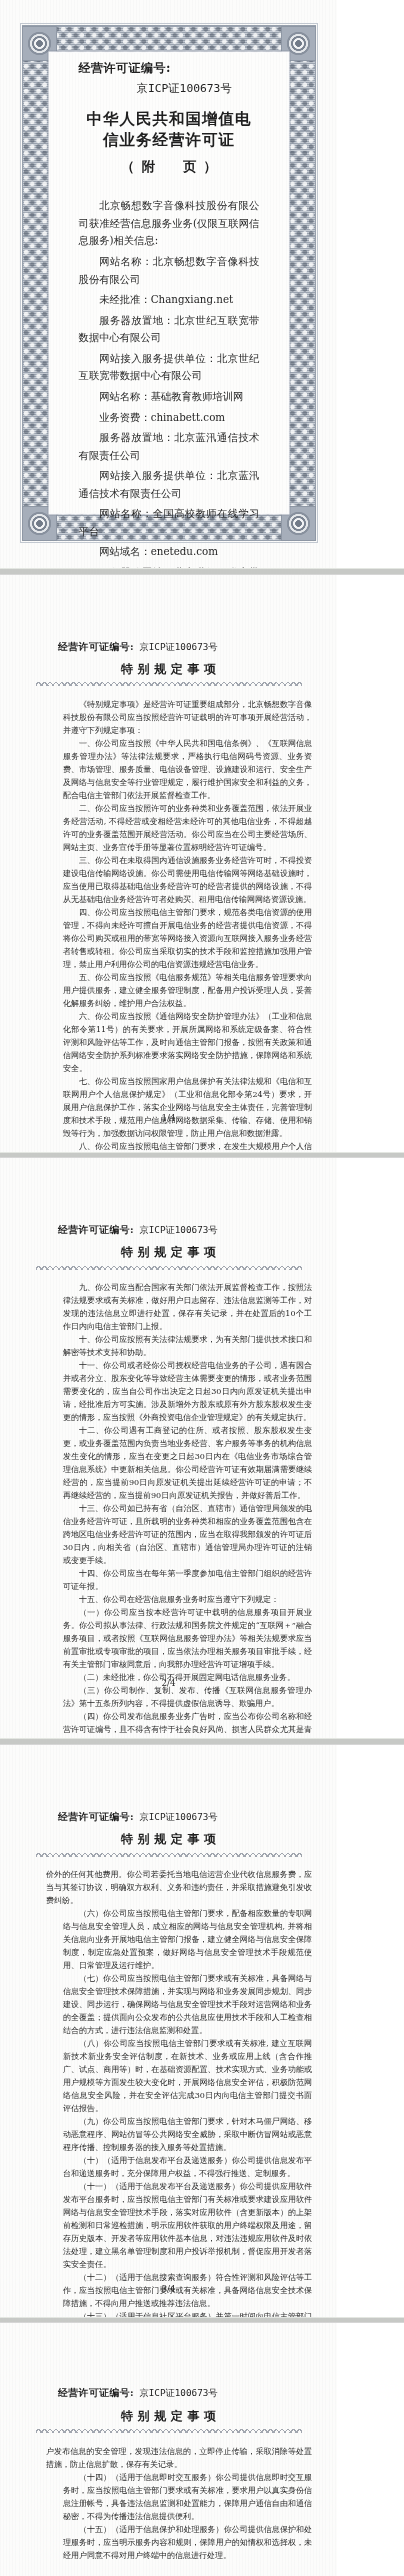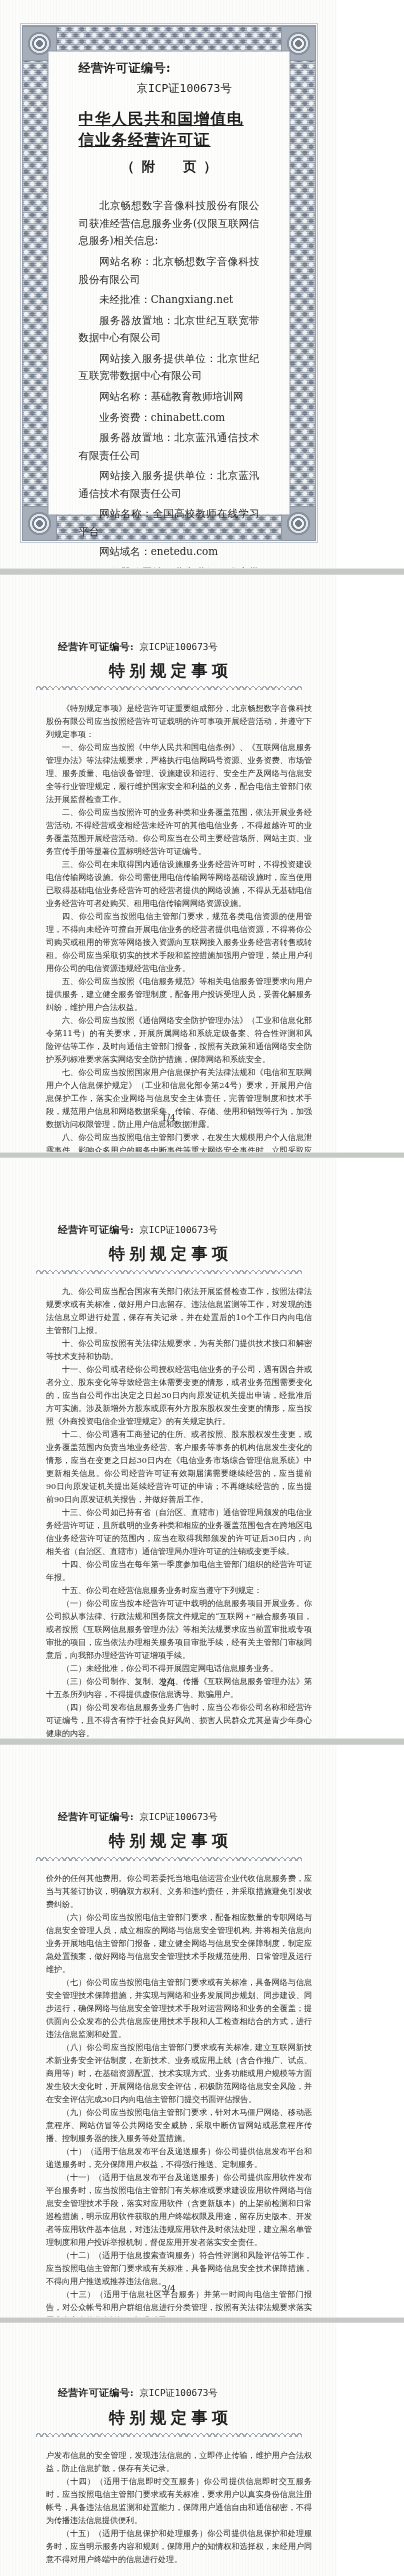--- a/index.html
+++ b/index.html
@@ -54,40 +54,40 @@
     position:absolute; inset:27px;
     background:
       repeating-linear-gradient(90deg, rgba(150,155,162,0.04) 0 1px, transparent 1px 3.1px),
       #fdfdfc;
     box-shadow:0 0 0 1.5px rgba(255,255,255,.95), 0 0 0 2.6px rgba(120,130,145,.35);
     padding:7.2px 29px 0 29px;
     box-sizing:border-box;
   }
   .cert-no-label{font-size:12px;font-weight:bold;letter-spacing:0.5px;}
   .cert-no-value{margin:4.1px 0 0 58px;font-size:11.3px;font-family:"DejaVu Sans Mono","Liberation Mono",monospace;}
-  .cert-title{margin:12.4px 0 0;font-size:15.5px;font-weight:bold;text-align:left;letter-spacing:1px;text-decoration:underline;}
+  .cert-title{margin:12.4px 0 0;font-size:15.5px;font-weight:bold;text-align:center;letter-spacing:1px;}
   .cert-subtitle{margin:7.2px 0 0;font-size:13.4px;font-weight:bold;text-align:center;letter-spacing:7.2px;text-indent:7.2px;}
   .cert-intro{margin:21.6px 0 0;font-size:10.3px;line-height:17.5px;text-indent:2em;text-align:justify;}
   .cert-entry{margin:3.1px 0 0;font-size:10.3px;line-height:17.5px;text-indent:2em;text-align:justify;}
   
   .p-text .hdr{margin:66px 0 0 58px;}
   .p-text.pg4 .hdr{margin-top:64px;}
   .hdr-label{font-size:9.8px;font-weight:bold;letter-spacing:0.5px;}
   .hdr-value{font-size:9.3px;margin-left:5.2px;font-family:"DejaVu Sans Mono","Liberation Mono",monospace;}
-  .sec-title{margin:7.2px 0 0;text-align:center;font-size:16px;font-weight:bold;letter-spacing:4.6px;text-indent:4.6px;}
+  .sec-title{margin:7.2px 0 0;text-align:center;font-size:12px;font-weight:bold;letter-spacing:4.6px;text-indent:4.6px;}
   .zigzag{
     width:266px;height:4.1px;margin:4.6px auto 0;
     background:
       repeating-linear-gradient(45deg,  #9298a2 0 1px, transparent 1px 4.1px),
       repeating-linear-gradient(-45deg, #9298a2 0 1px, transparent 1px 4.1px);
     opacity:.85;
   }
   .body-text{margin:11.3px 25px 0 46px;font-size:8px;line-height:13px;text-align:justify;}
   .body-text p{margin:0;}
-  .body-text p.ind{text-indent:2em;}
+  .body-text p.ind{text-indent:2em;margin-left:17px;}
   .pageno{position:absolute;bottom:30px;left:0;width:100%;text-align:center;font-size:8.8px;color:#2b2b2b;font-family:"DejaVu Serif","Liberation Serif",serif;}
   .pg1{height:577px;} .pg1 .pageno{bottom:29px;}
   .pg2{height:580px;} .pg2 .pageno{bottom:50px;}
   .pg3{height:572px;} .pg3 .pageno{bottom:23px;}
   .pg4{height:553px;}
 </style>
 </head>
 <body>
 
 <div class="sheet p-cert">
@@ -188,20 +188,20 @@
   </div>
 
   <div class="divider"></div>
   <div class="sheet p-text pg4">
     <div class="hdr">
       <span class="hdr-label">经营许可证编号:</span><span class="hdr-value">京ICP证100673号</span>
     </div>
     <div class="sec-title">特别规定事项</div>
     <div class="zigzag"></div>
     <div class="body-text">
-        <p>户发布信息的安全管理，发现违法信息的，立即停止传输，维护用户合法权益，防止信息扩散，保存有关记录。</p>
+        <p>户发布信息的安全管理，发现违法信息的，立即停止传输，采取消除等处置措施，防止信息扩散，保存有关记录。</p>
         <p class="ind">（十四）（适用于信息即时交互服务）你公司提供信息即时交互服务时，应当按照电信主管部门要求或有关标准，要求用户以真实身份信息注册帐号，具备违法信息监测和处置能力，保障用户通信自由和通信秘密，不得为传播违法信息提供便利。</p>
         <p class="ind">（十五）（适用于信息保护和处理服务）你公司提供信息保护和处理服务时，应当明示服务内容和规则，保障用户的知情权和选择权，未经用户同意不得对用户终端中的信息进行处理。</p>
       </div>
 
   </div>
 </div>
 
 
 </body></html>

